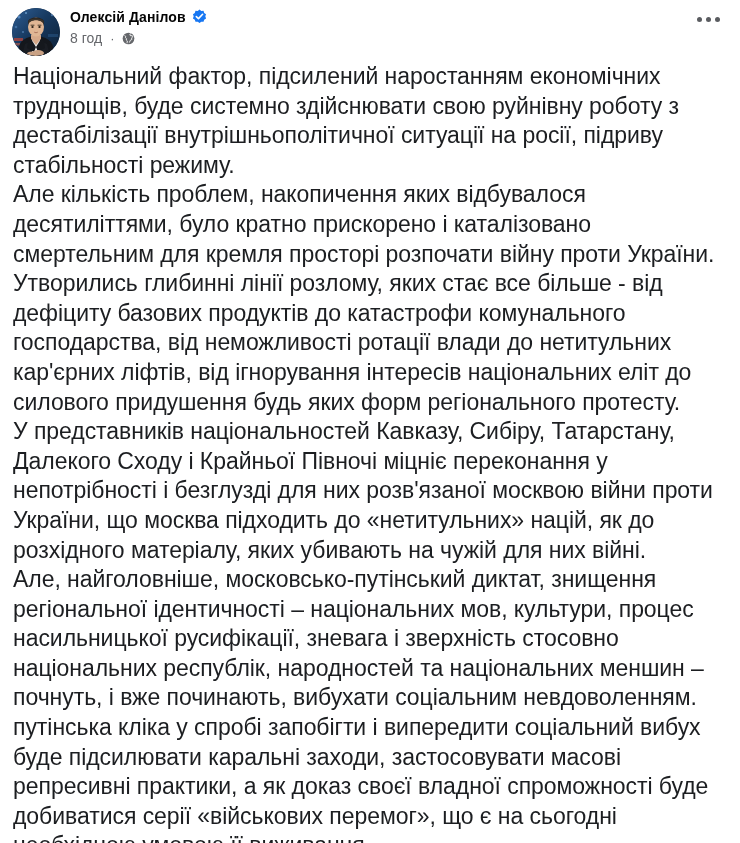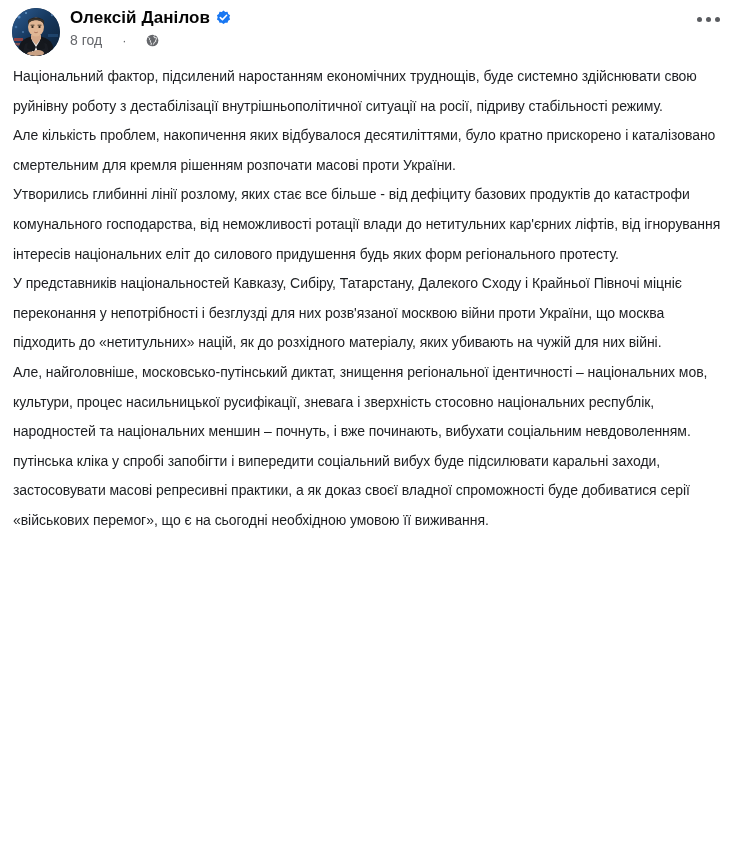--- a/index.html
+++ b/index.html
@@ -54,39 +54,39 @@
   }
 
   .name-row {
     display: flex;
     align-items: center;
     gap: 6px;
     line-height: 1;
   }
 
   .author-name {
-    font-size: 17px;
+    font-size: 14px;
     font-weight: bold;
     color: #050505;
     letter-spacing: 0.1px;
     white-space: nowrap;
   }
 
   .verified-badge {
     display: inline-flex;
     width: 15px;
     height: 15px;
     flex: 0 0 15px;
   }
   .verified-badge svg { display: block; width: 15px; height: 15px; }
 
   .meta-row {
     display: flex;
     align-items: center;
-    gap: 20px;
+    gap: 8px;
     margin-top: 7px;
     color: #65676b;
     font-size: 14px;
     line-height: 1;
   }
   .meta-sep { color: #65676b; font-size: 13px; }
   .globe-icon { display: inline-flex; width: 13px; height: 13px; }
   .globe-icon svg { display: block; width: 13px; height: 13px; }
 
   .more-menu {
@@ -108,21 +108,21 @@
   }
 
   
   .post-body {
     padding: 0 14px 0 13px;
     box-sizing: border-box;
     margin-top: 10px;
   }
 
   .para {
-    font-size: 14px;
+    font-size: 23px;
     line-height: 29.6px;
     color: #1c1e21;
     margin: 0;
     letter-spacing: -0.05px;
     word-wrap: break-word;
   }
 </style>
 </head>
 <body>
 
@@ -197,21 +197,21 @@
 
     <div class="more-menu">
       <span class="dot"></span>
       <span class="dot"></span>
       <span class="dot"></span>
     </div>
   </div>
 
   <div class="post-body">
     <p class="para">Національний фактор, підсилений наростанням економічних труднощів, буде системно здійснювати свою руйнівну роботу з дестабілізації внутрішньополітичної ситуації на росії, підриву стабільності режиму.</p>
-    <p class="para">Але кількість проблем, накопичення яких відбувалося десятиліттями, було кратно прискорено і каталізовано смертельним для кремля рішенням розпочати масові проти України.</p>
+    <p class="para">Але кількість проблем, накопичення яких відбувалося десятиліттями, було кратно прискорено і каталізовано смертельним для кремля просторі розпочати війну проти України.</p>
     <p class="para">Утворились глибинні лінії розлому, яких стає все більше - від дефіциту базових продуктів до катастрофи комунального господарства, від неможливості ротації влади до нетитульних кар'єрних ліфтів, від ігнорування інтересів національних еліт до силового придушення будь яких форм регіонального протесту.</p>
     <p class="para">У представників національностей Кавказу, Сибіру, Татарстану, Далекого Сходу і Крайньої Півночі міцніє переконання у непотрібності і безглузді для них розв'язаної москвою війни проти України, що москва підходить до «нетитульних» націй, як до розхідного матеріалу, яких убивають на чужій для них війні.</p>
     <p class="para">Але, найголовніше, московсько-путінський диктат, знищення регіональної ідентичності – національних мов, культури, процес насильницької русифікації, зневага і зверхність стосовно національних республік, народностей та національних меншин – почнуть, і вже починають, вибухати соціальним невдоволенням.</p>
     <p class="para">путінська кліка у спробі запобігти і випередити соціальний вибух буде підсилювати каральні заходи, застосовувати масові репресивні практики, а як доказ своєї владної спроможності буде добиватися серії «військових перемог», що є на сьогодні необхідною умовою її виживання.</p>
 
   </div>
 
 </div>
 
 </body></html>

